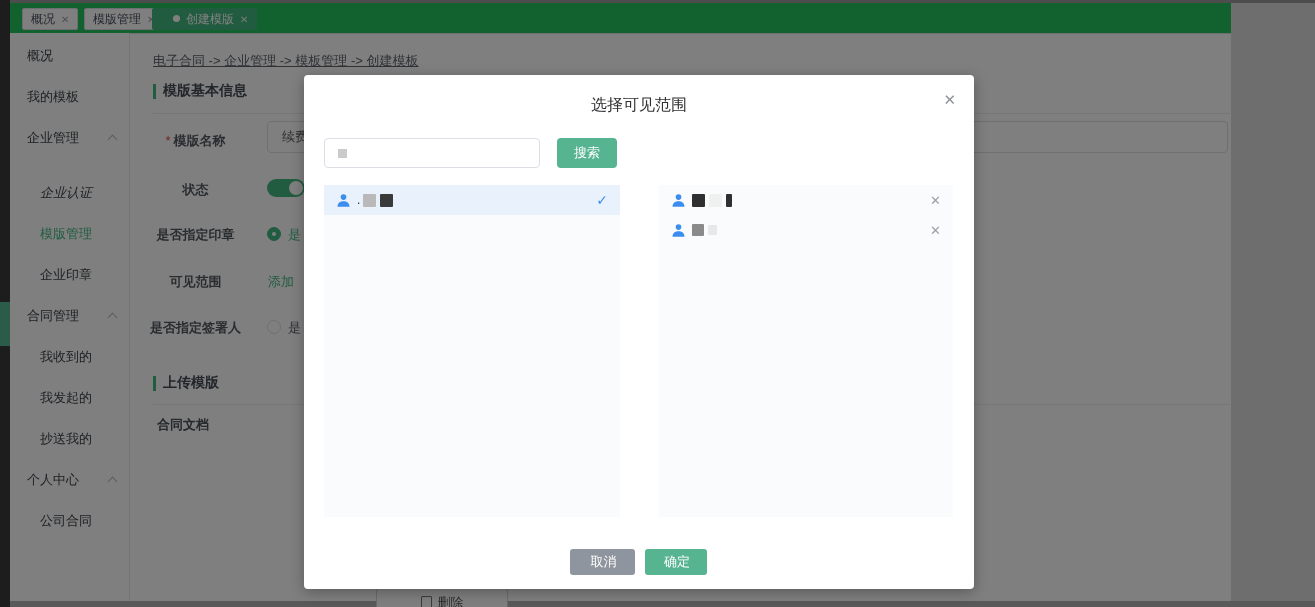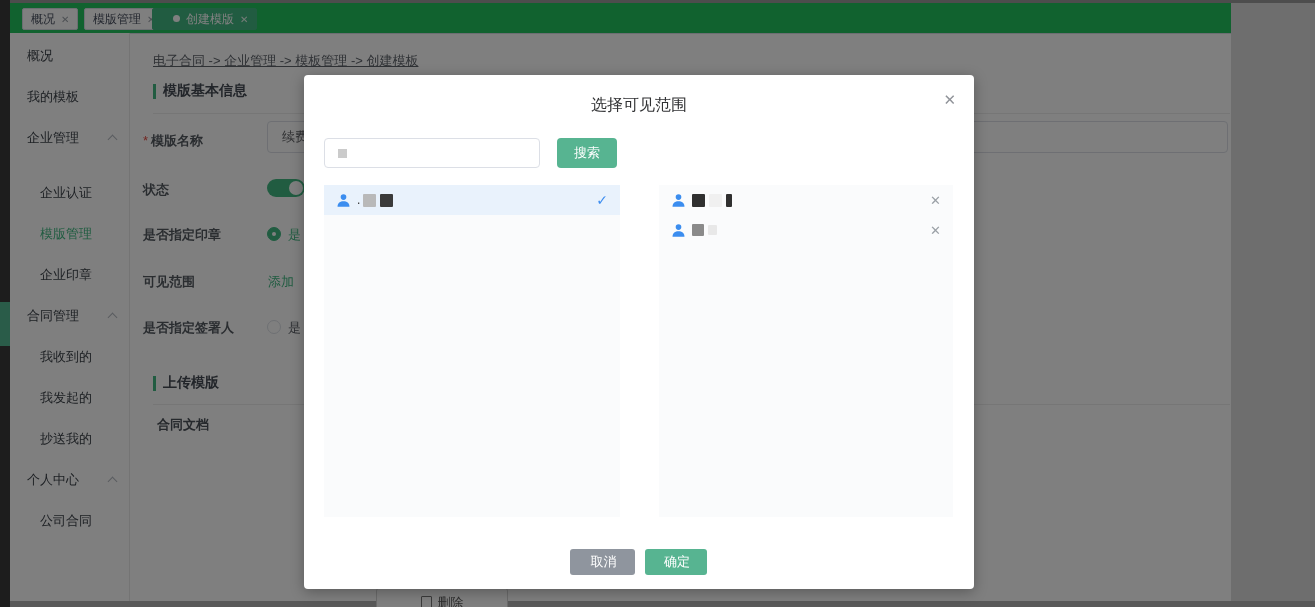--- a/index.html
+++ b/index.html
@@ -28,30 +28,30 @@
   .tab-chip .tab-x{font-size:10px;color:#9aa0a8;margin-left:6px;}
   .tab-chip.active{background:#42b983;border-color:#42b983;color:#fff;padding-left:20px;}
   .tab-chip.active .tab-x{color:#e9f7f0;}
   .tab-dot{display:inline-block;width:7px;height:7px;border-radius:50%;background:#fff;margin-right:6px;vertical-align:1px;}
 
   
   .sidebar{left:10px;top:33px;width:120px;height:568px;background:#fff;border-right:1px solid #e8e8e8;box-sizing:border-box;padding-top:2px;}
   .side-item{position:relative;height:41px;line-height:41px;font-size:13px;color:#3d434a;cursor:pointer;white-space:nowrap;}
   .side-item.top,.side-item.group{padding-left:17px;}
   .side-item.sub{padding-left:30px;}
-  .side-item.first-sub{margin-top:14px;}
+  .side-item.first-sub{margin-top:14px;font-style:italic;}
   .side-item.active{color:#42b983;}
   .chev{position:absolute;right:13px;top:19px;width:6px;height:6px;border-top:1.5px solid #b4b9c0;border-right:1.5px solid #b4b9c0;transform:rotate(-45deg);}
 
   
   .breadcrumb{left:153px;top:52px;font-size:13px;color:#5f646b;text-decoration:underline;}
   .section-bar{width:3px;height:15px;background:#42b983;}
   .section-title{font-size:14px;color:#454b54;font-weight:600;}
   .divider{height:1px;background:#ececec;}
-  .form-label{width:125px;left:143px;text-align:left;font-size:13px;color:#545a61;font-weight:600;white-space:nowrap;}
+  .form-label{width:125px;left:133px;text-align:center;font-size:13px;color:#545a61;font-weight:600;white-space:nowrap;}
   .req{color:#e54d42;margin-right:3px;font-weight:400;}
   .text-input{box-sizing:border-box;border:1px solid #dcdfe6;border-radius:4px;background:#fff;font-size:13px;color:#606266;}
   .name-input{left:267px;top:121px;width:961px;height:32px;line-height:30px;padding-left:14px;}
   .toggle{left:267px;top:179px;width:38px;height:18px;border-radius:9px;background:#42b983;cursor:pointer;}
   .toggle::after{content:"";position:absolute;right:2px;top:2px;width:14px;height:14px;border-radius:50%;background:#fff;}
   .radio{width:14px;height:14px;border-radius:50%;box-sizing:border-box;cursor:pointer;}
   .radio.on{background:#42b983;border:1px solid #42b983;}
   .radio.on::after{content:"";position:absolute;left:4px;top:4px;width:4px;height:4px;border-radius:50%;background:#fff;}
   .radio.off{background:#fff;border:1px solid #dcdfe6;}
   .radio-label{font-size:13px;}

